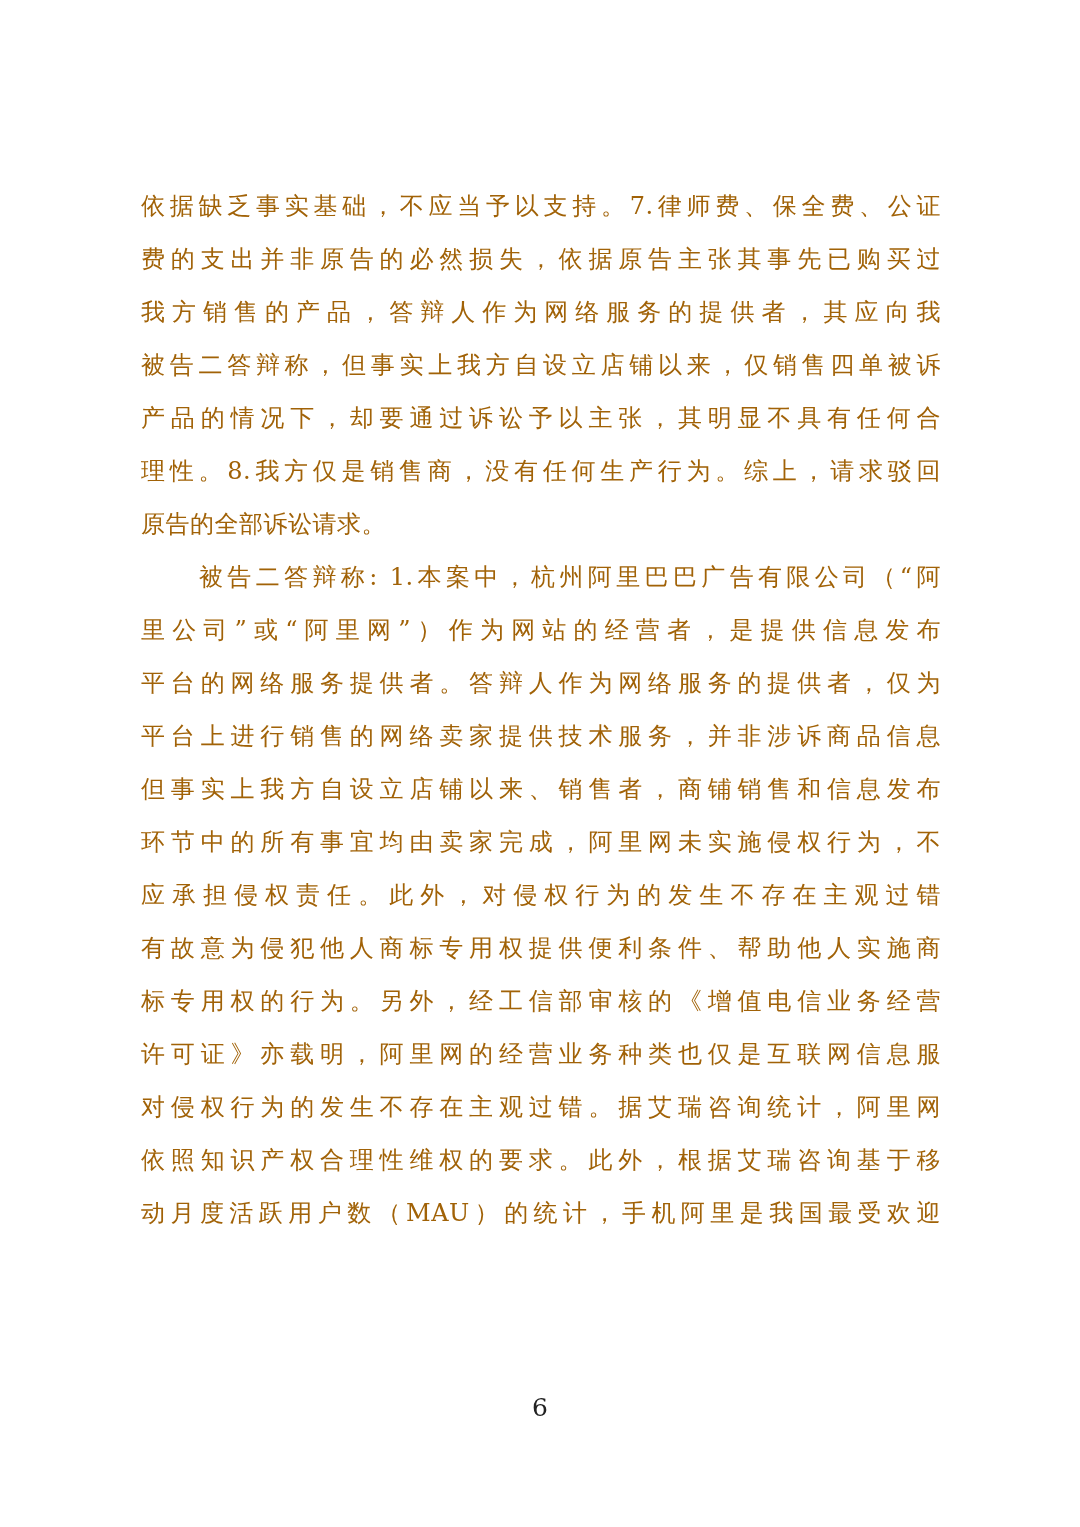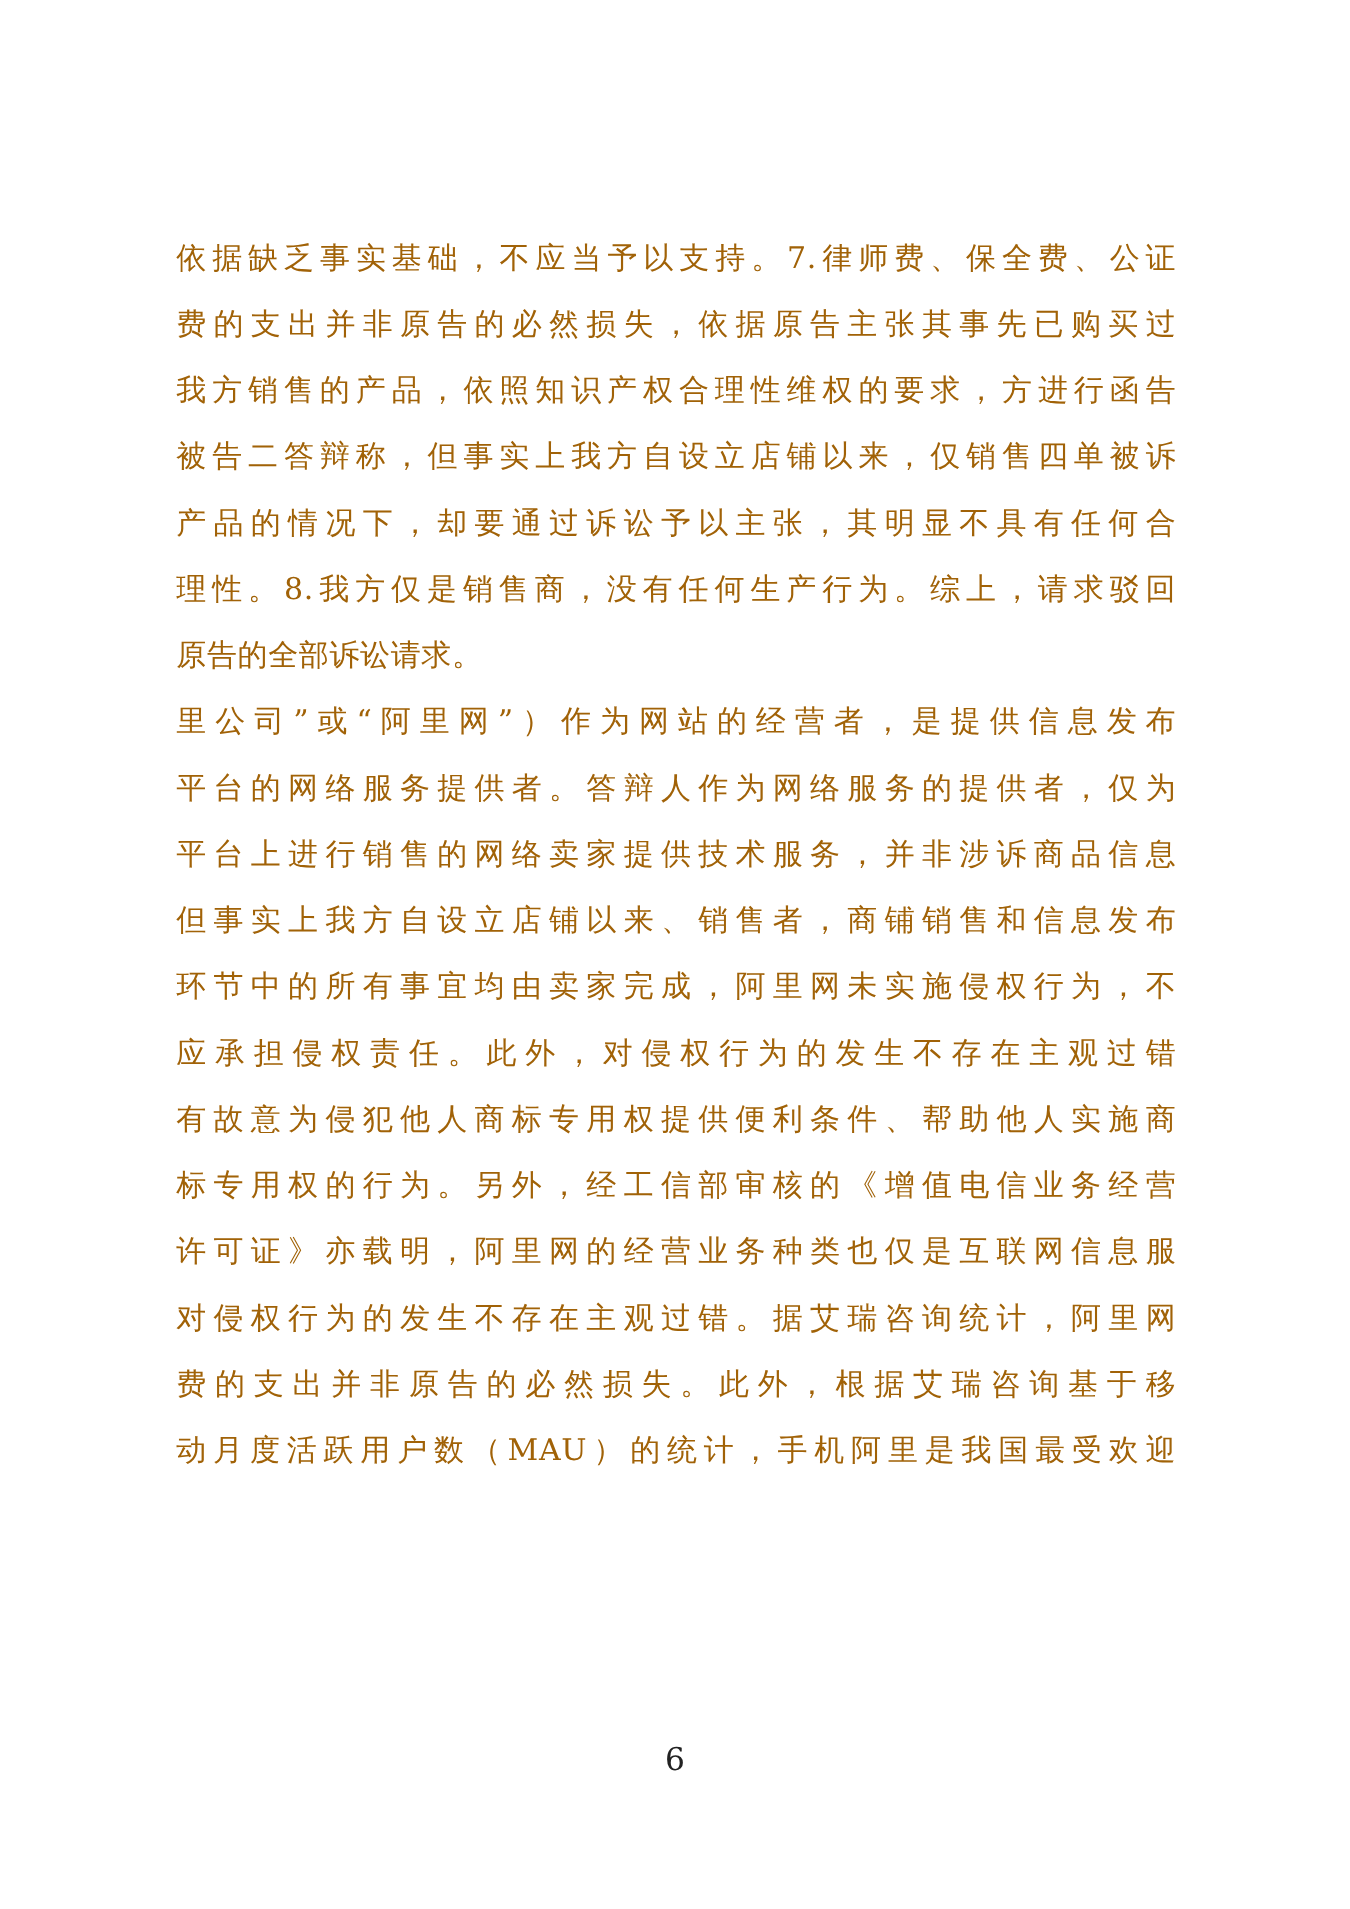--- a/index.html
+++ b/index.html
@@ -61,34 +61,35 @@
   }
 </style>
 </head>
 <body>
 
 <div class="page">
 
   <div class="text-block">
     <div class="ln">依据缺乏事实基础，不应当予以支持。7.律师费、保全费、公证</div>
     <div class="ln">费的支出并非原告的必然损失，依据原告主张其事先已购买过</div>
-    <div class="ln">我方销售的产品，依照知识产权合理性维权的要求，方进行函告</div>
+    <div class="ln">我方销售的产品，答辩人作为网络服务的提供者，其应向我</div>
     <div class="ln">被告二答辩称，但事实上我方自设立店铺以来，仅销售四单被诉</div>
     <div class="ln">产品的情况下，却要通过诉讼予以主张，其明显不具有任何合</div>
     <div class="ln">理性。8.我方仅是销售商，没有任何生产行为。综上，请求驳回</div>
     <div class="ln para-end">原告的全部诉讼请求。</div>
+    <div class="ln para-start">被告二答辩称: 1.本案中，杭州阿里巴巴广告有限公司（“阿</div>
     <div class="ln">里公司”或“阿里网”）作为网站的经营者，是提供信息发布</div>
     <div class="ln">平台的网络服务提供者。答辩人作为网络服务的提供者，仅为</div>
     <div class="ln">平台上进行销售的网络卖家提供技术服务，并非涉诉商品信息</div>
     <div class="ln">但事实上我方自设立店铺以来、销售者，商铺销售和信息发布</div>
     <div class="ln">环节中的所有事宜均由卖家完成，阿里网未实施侵权行为，不</div>
     <div class="ln">应承担侵权责任。此外，对侵权行为的发生不存在主观过错</div>
     <div class="ln">有故意为侵犯他人商标专用权提供便利条件、帮助他人实施商</div>
     <div class="ln">标专用权的行为。另外，经工信部审核的《增值电信业务经营</div>
     <div class="ln">许可证》亦载明，阿里网的经营业务种类也仅是互联网信息服</div>
     <div class="ln">对侵权行为的发生不存在主观过错。据艾瑞咨询统计，阿里网</div>
-    <div class="ln">费的支出并非原告的必然损失。此外，根据艾瑞咨询基于移</div>
+    <div class="ln">依照知识产权合理性维权的要求。此外，根据艾瑞咨询基于移</div>
     <div class="ln">动月度活跃用户数（MAU）的统计，手机阿里是我国最受欢迎</div>
   </div>
 
   <div class="page-footer">6</div>
 
 </div>
 
 </body></html>

